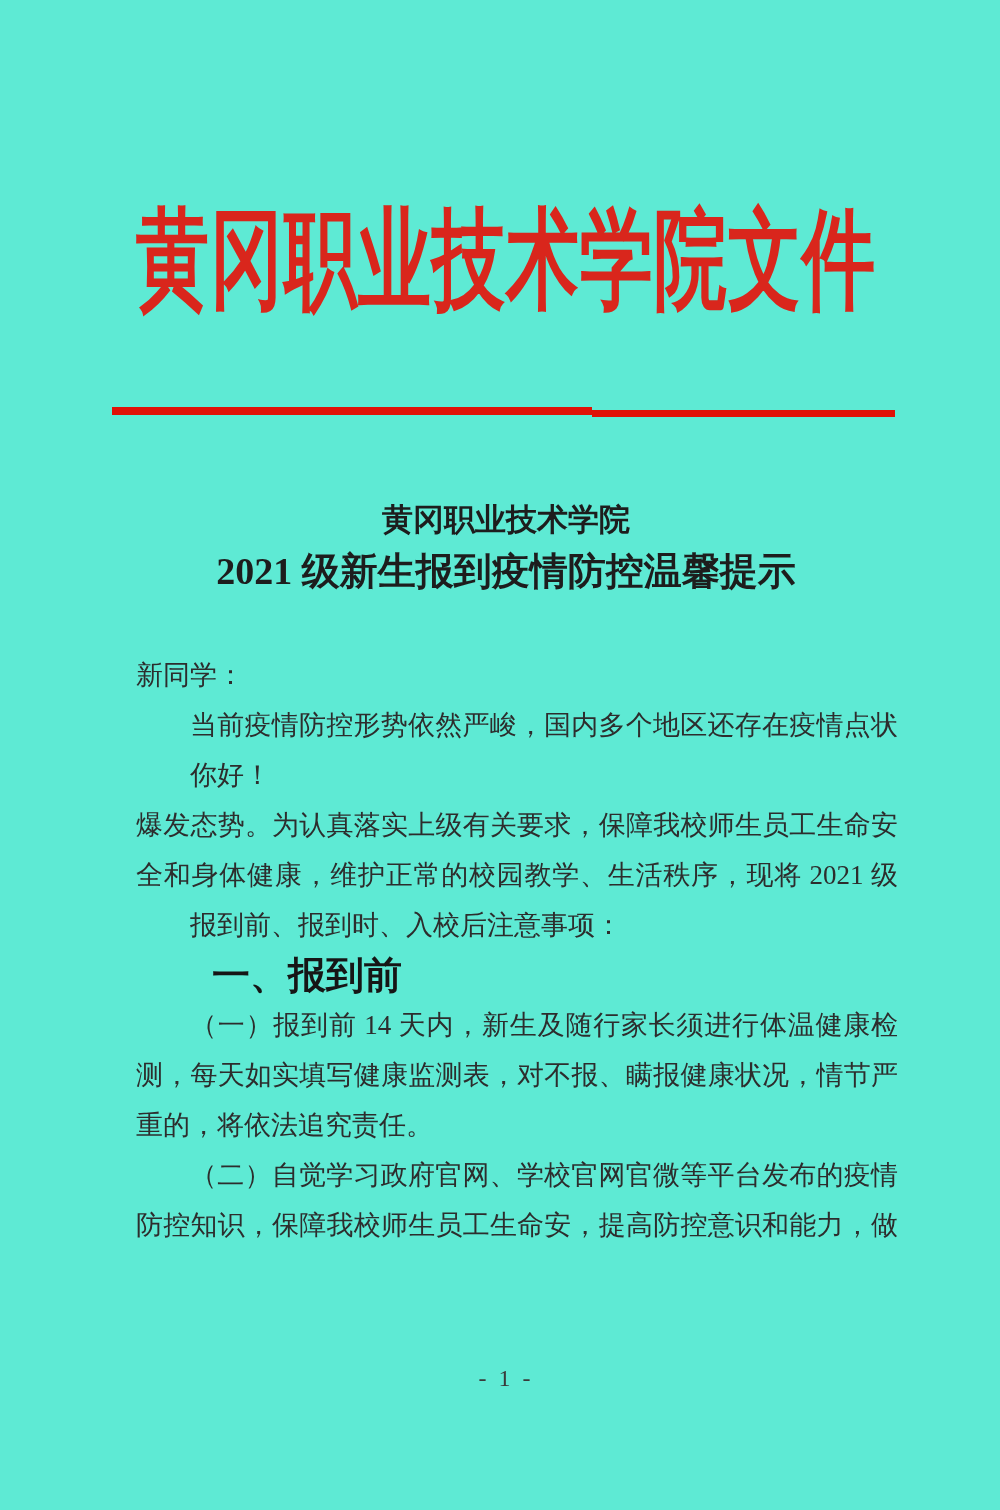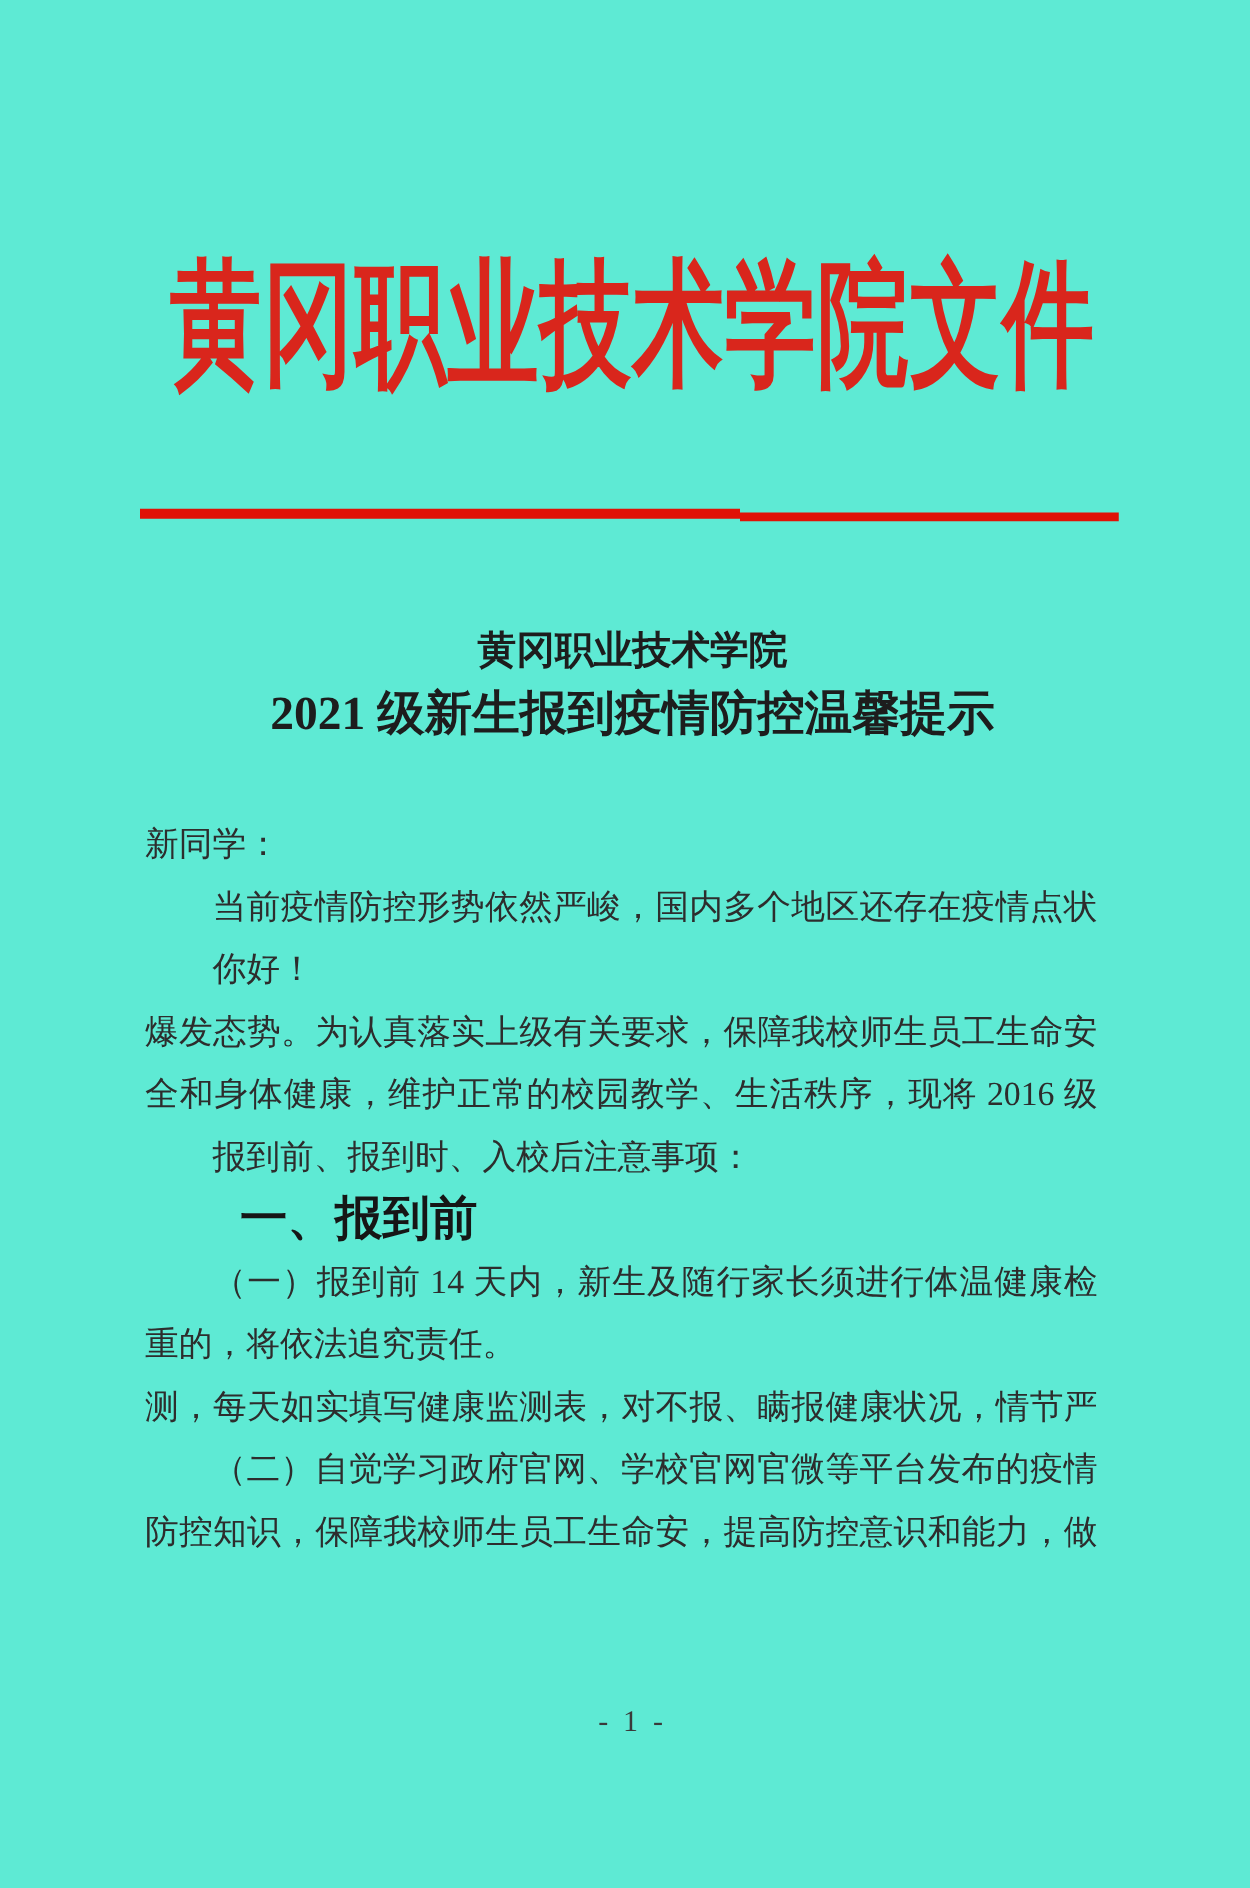--- a/index.html
+++ b/index.html
@@ -67,21 +67,21 @@
   }
   .doc-title .t2 {
     font-size: 38px;
     line-height: 38px;
     margin-top: 14px;
   }
   
   .body-text {
     position: absolute;
     top: 650px;
-    left: 116px;
+    left: 136px;
     width: 762px;
     font-size: 27px;
     color: #2d2d2d;
   }
   .ln {
     height: 50px;
     line-height: 50px;
     white-space: pre;
   }
   .ln.just {
@@ -123,25 +123,25 @@
   <div class="doc-title">
     <div class="t1">黄冈职业技术学院</div>
     <div class="t2">2021 级新生报到疫情防控温馨提示</div>
   </div>
 
   <div class="body-text">
     <div class="ln">新同学：</div>
     <div class="ln ind just">当前疫情防控形势依然严峻，国内多个地区还存在疫情点状</div>
     <div class="ln ind">你好！</div>
     <div class="ln just">爆发态势。为认真落实上级有关要求，保障我校师生员工生命安</div>
-    <div class="ln just">全和身体健康，维护正常的校园教学、生活秩序，现将 2016 级</div>
+    <div class="ln just">全和身体健康，维护正常的校园教学、生活秩序，现将 2021 级</div>
     <div class="ln ind">报到前、报到时、入校后注意事项：</div>
     <div class="ln ind head">一、报到前</div>
     <div class="ln ind just">（一）报到前 14 天内，新生及随行家长须进行体温健康检</div>
+    <div class="ln just">测，每天如实填写健康监测表，对不报、瞒报健康状况，情节严</div>
     <div class="ln">重的，将依法追究责任。</div>
-    <div class="ln just">测，每天如实填写健康监测表，对不报、瞒报健康状况，情节严</div>
     <div class="ln ind just">（二）自觉学习政府官网、学校官网官微等平台发布的疫情</div>
     <div class="ln just">防控知识，保障我校师生员工生命安，提高防控意识和能力，做</div>
   </div>
 
   <div class="footer">- 1 -</div>
 
 </div>
 
 </body></html>

